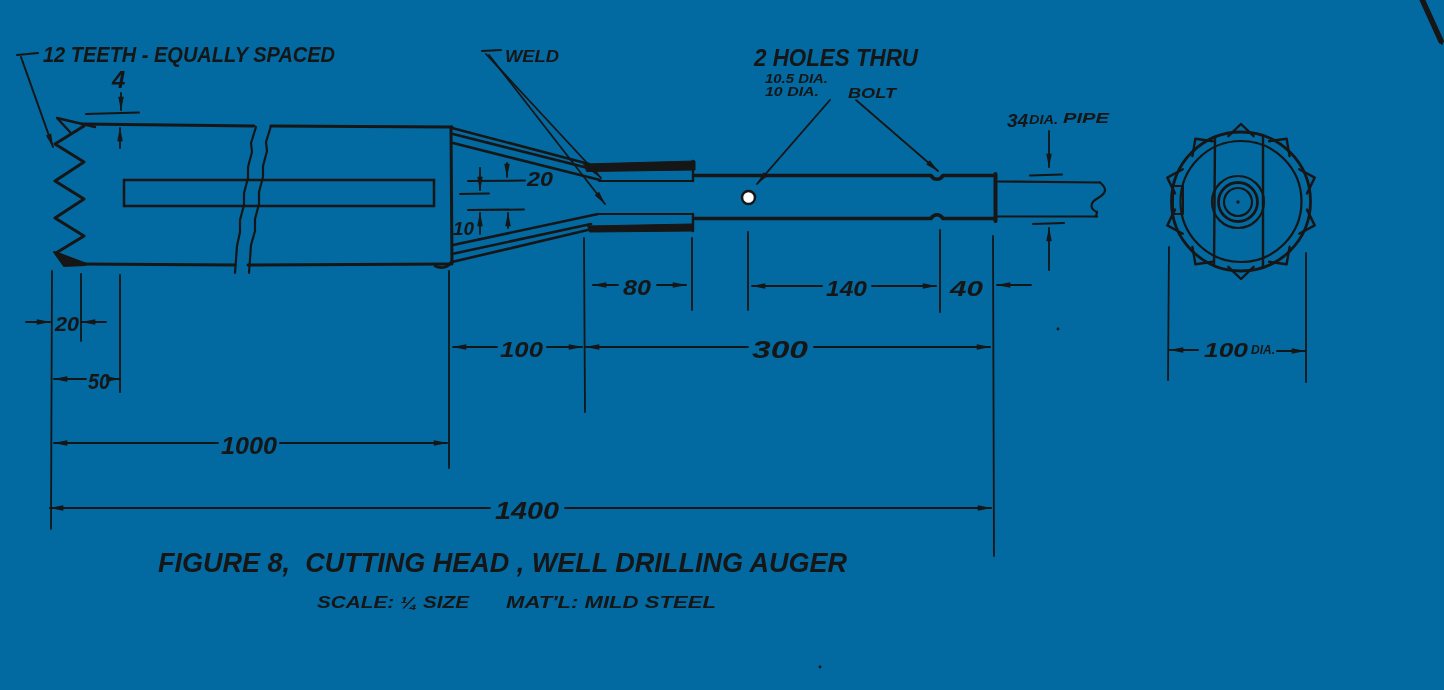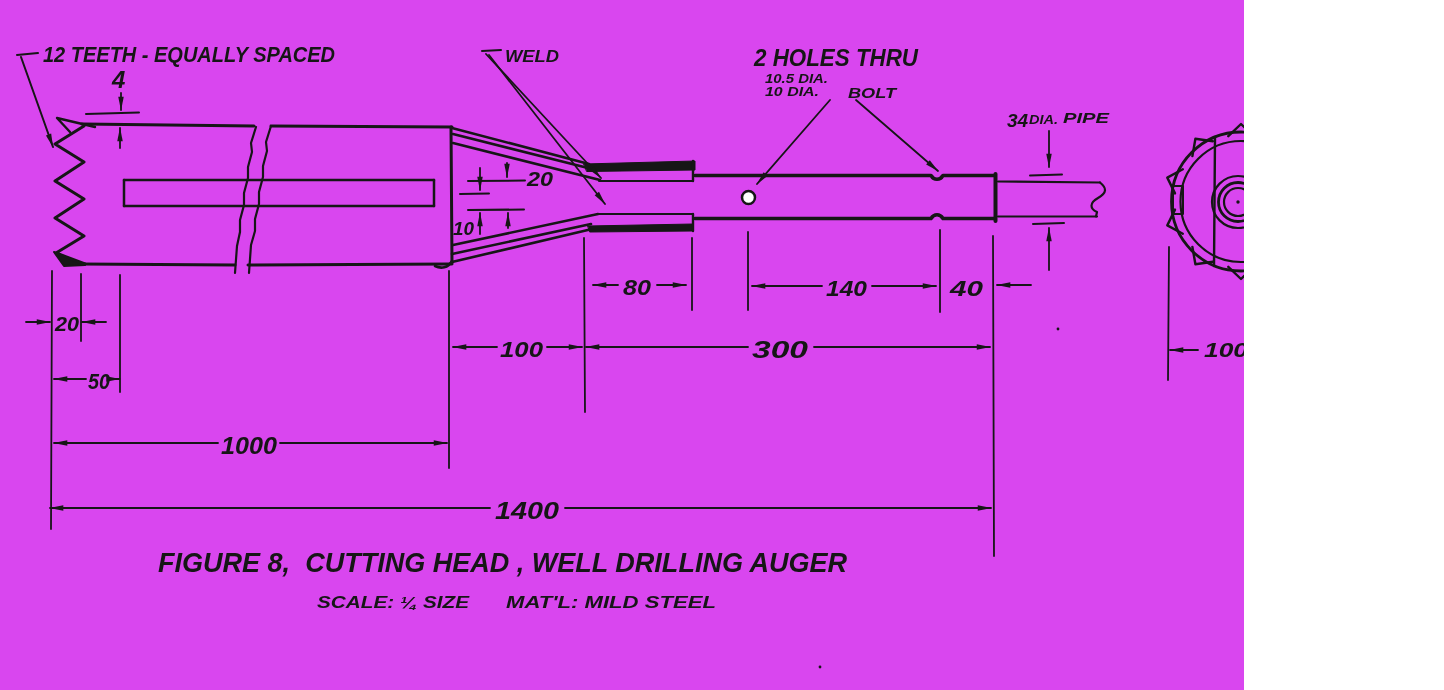--- a/index.html
+++ b/index.html
@@ -1,16 +1,16 @@
 <!DOCTYPE html>
 <html><head>
 <meta charset="utf-8">
 <style>
 html,body{margin:0;padding:0;background:#fff;}
-#page{width:1244px;height:690px;position:relative;background:#d946ef;overflow:hidden;}
+#page{width:1444px;height:690px;position:relative;background:#0369a1;overflow:hidden;}
 svg{position:absolute;left:0;top:0;}
 text{font-family:"Liberation Sans",sans-serif;font-style:italic;font-weight:bold;fill:#161616;}
 </style>
 </head>
 <body>
 <div id="page">
 <svg width="1444" height="690" viewBox="0 0 1444 690">
 <defs>
 <marker id="ar" viewBox="0 0 14 8" refX="13" refY="4" markerWidth="15" markerHeight="8.5" markerUnits="userSpaceOnUse" orient="auto-start-reverse">
 <path d="M0.5,1.4 L13.5,4 L0.5,6.6 z" fill="#161616"></path>

